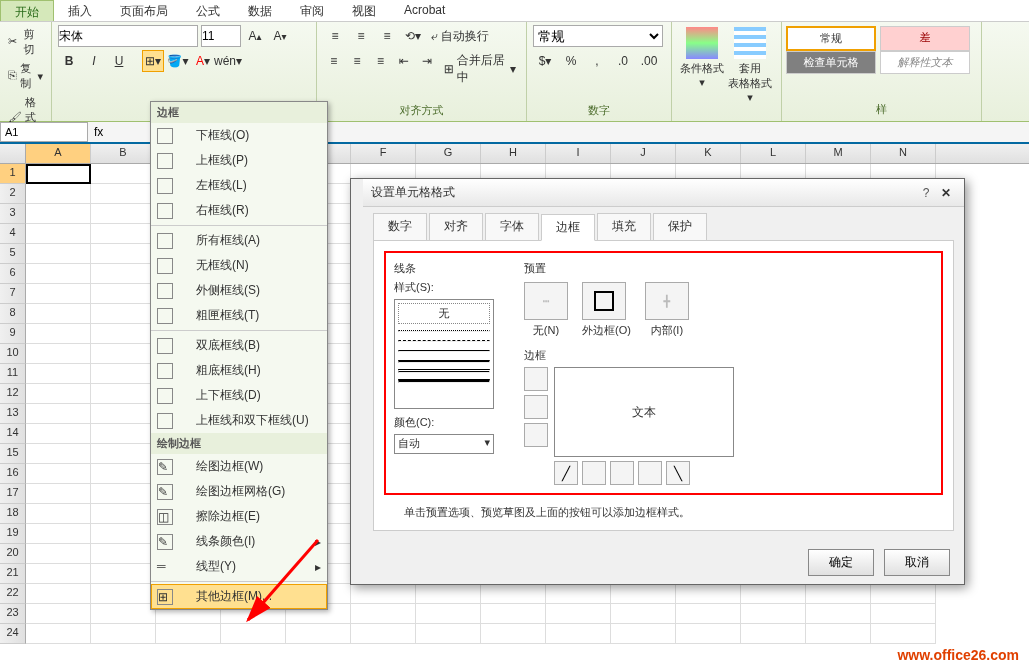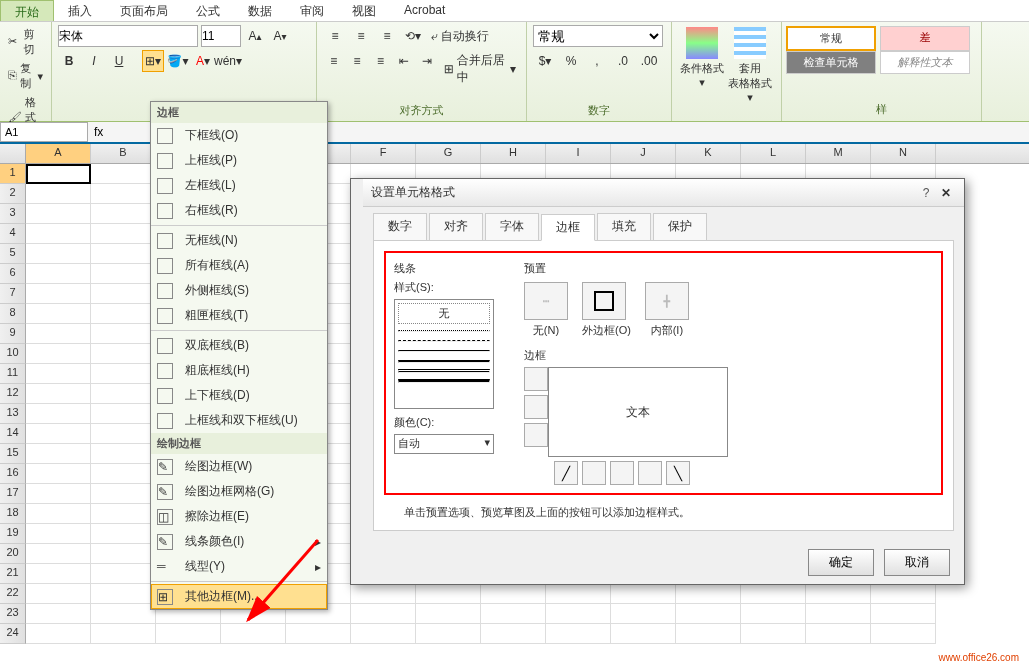--- a/index.html
+++ b/index.html
@@ -62,21 +62,21 @@
     .grid { position: relative; background: #fff; height: 470px; }
     .grid-row { display: flex; height: 20px; }
     .row-header { width: 26px; background: linear-gradient(90deg, #f0f0f0, #e0e0e0); border-right: 1px solid #aaa; border-bottom: 1px solid #ccc; text-align: center; font-size: 11px; padding-top: 2px; }
     .row-header.active { background: #ffd080; }
     .cell { width: 65px; height: 20px; border-right: 1px solid #ddd; border-bottom: 1px solid #ddd; }
     .cell.selected { border: 2px solid #000; }
     
     
     .border-menu { position: absolute; left: 150px; top: 101px; width: 178px; background: #f5f9f0; border: 1px solid #888; box-shadow: 2px 2px 5px rgba(0,0,0,0.3); z-index: 100; }
     .menu-header { padding: 3px 6px; font-size: 11px; font-weight: bold; color: #555; background: #e8f0dc; }
-    .menu-item { display: flex; align-items: center; gap: 12px; padding: 4px 6px; cursor: pointer; font-size: 12px; }
+    .menu-item { display: flex; align-items: center; gap: 23px; padding: 4px 6px; cursor: pointer; font-size: 12px; }
     .menu-item.highlighted { background: #ffe090; border: 1px solid #f0a000; padding: 3px 5px; }
     .menu-icon { width: 16px; height: 16px; border: 1px solid #888; display: inline-block; }
     .menu-sep { height: 1px; background: #ccc; margin: 2px 0; }
     
     
     .arrow-annotation { position: absolute; left: 238px; top: 530px; z-index: 200; pointer-events: none; }
     
     
     .dialog { position: absolute; left: 350px; top: 178px; width: 615px; background: #f0f0f0; border: 1px solid #666; box-shadow: 3px 3px 10px rgba(0,0,0,0.4); z-index: 150; padding-left: 12px; }
     .dialog-title { background: linear-gradient(#fff, #e8e8e8); padding: 5px 8px; display: flex; align-items: center; border-bottom: 1px solid #ccc; }
@@ -96,36 +96,36 @@
     .style-box { border: 1px solid #888; width: 100px; height: 110px; padding: 3px; }
     .style-none { text-align: center; padding: 2px; border: 1px dotted #888; margin-bottom: 2px; font-size: 11px; }
     .style-line { height: 10px; display: flex; align-items: center; }
     .color-select { width: 100px; height: 20px; border: 1px solid #888; margin-top: 4px; font-size: 11px; padding: 1px 3px; }
     
     .preset-section { flex: 1; }
     .preset-row { display: flex; gap: 14px; margin: 6px 0 10px; }
     .preset-item { text-align: center; font-size: 11px; }
     .preset-box { width: 44px; height: 38px; border: 1px solid #aaa; background: #f4f4f4; margin-bottom: 3px; display: flex; align-items: center; justify-content: center; }
     
-    .border-preview-area { display: flex; }
+    .border-preview-area { display: flex; gap: 6px; }
     .border-side-btns { display: flex; flex-direction: column; gap: 4px; }
     .border-btn-small { width: 24px; height: 24px; border: 1px solid #aaa; background: #f4f4f4; cursor: pointer; }
     .preview-box { width: 180px; height: 90px; border: 1px solid #888; background: #fff; display: flex; align-items: center; justify-content: center; font-size: 12px; }
     .border-bottom-btns { display: flex; gap: 4px; margin-top: 4px; margin-left: 30px; }
     
     .hint-text { font-size: 11px; margin-top: 10px; margin-left: 20px; }
     
     .dialog-footer { display: flex; justify-content: flex-end; gap: 10px; padding: 8px 14px; }
     .dlg-btn { padding: 4px 20px; border: 1px solid #888; background: linear-gradient(#fff, #e0e0e0); cursor: pointer; font-size: 12px; }
     
     
     .watermark { position: absolute; right: 10px; bottom: 8px; text-align: right; z-index: 300; }
     .wm-title { font-size: 22px; font-weight: bold; color: #0066cc; font-style: italic; }
     .wm-title .o-badge { display: inline-block; background: #e04000; color: #fff; padding: 0 6px; border-radius: 3px; margin-right: 4px; }
-    .wm-url { font-size: 10px; color: #e04000; font-weight: normal; }
+    .wm-url { font-size: 14px; color: #e04000; font-weight: bold; }
   </style>
 </head>
 <body>
 
 <div class="ribbon-tabs">
   <div class="ribbon-tab active">开始</div>
   <div class="ribbon-tab">插入</div>
   <div class="ribbon-tab">页面布局</div>
   <div class="ribbon-tab">公式</div>
   <div class="ribbon-tab">数据</div>
@@ -684,25 +684,25 @@
       <span class="menu-icon"></span>
       <span>左框线(L)</span>
     </div>
   <div class="menu-item">
       <span class="menu-icon"></span>
       <span>右框线(R)</span>
     </div>
   <div class="menu-sep"></div>
   <div class="menu-item">
       <span class="menu-icon"></span>
+      <span>所有框线(A)</span>
+    </div>
+  <div class="menu-item">
+      <span class="menu-icon"></span>
       <span>无框线(N)</span>
-    </div>
-  <div class="menu-item">
-      <span class="menu-icon"></span>
-      <span>所有框线(A)</span>
     </div>
   <div class="menu-item">
       <span class="menu-icon"></span>
       <span>外侧框线(S)</span>
     </div>
   <div class="menu-item">
       <span class="menu-icon"></span>
       <span>粗匣框线(T)</span>
     </div>
   <div class="menu-sep"></div>

